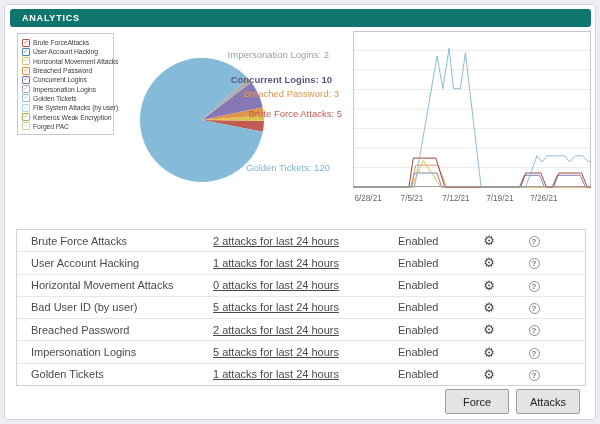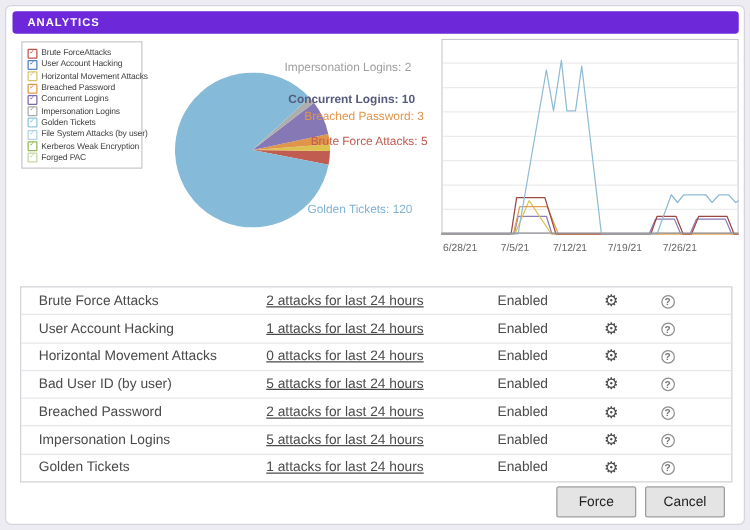--- a/index.html
+++ b/index.html
@@ -9,21 +9,21 @@
     font-family:"Liberation Sans", sans-serif;
     -webkit-font-smoothing:antialiased;
   }
   .card {
     position:absolute; left:4px; top:4px; width:592px; height:416px;
     background:#ffffff; border:1px solid #d6d5dd; border-radius:5px;
     box-sizing:border-box;
   }
   .hdr {
     position:absolute; left:5px; top:4px; width:581px; height:18px;
-    background:#6d28d9; border-radius:3px;
+    background:#0f766e; border-radius:3px;
     display:flex; align-items:center;
   }
   .hdr span {
     color:#ffffff; font-size:9px; font-weight:bold; letter-spacing:.8px;
     padding-left:12px;
   }
   
   .legend {
     position:absolute; left:12px; top:28px; width:97px;
     border:1px solid #c9c9cf; background:#fff;
@@ -211,19 +211,19 @@
       <div class="trow">
         <span class="c-name">Golden Tickets</span>
         <span class="c-count">1 attacks for last 24 hours</span>
         <span class="c-status">Enabled</span>
         <span class="c-gear"><button class="gear-btn">⚙</button></span>
         <span class="c-help"><button class="help-btn">?</button></span>
       </div>
     </div>
 
   <button class="btn btn-save">Force</button>
-  <button class="btn btn-cancel">Cancel</button>
+  <button class="btn btn-cancel">Attacks</button>
 <div class="pie-label" id="lbl-brute-force" style="color: rgb(192, 92, 80);">Brute Force Attacks: 5</div>
     <div class="pie-label" id="lbl-breached" style="color: rgb(224, 150, 74);">Breached Password: 3</div>
     <div class="pie-label" id="lbl-concurrent" style="color: rgb(86, 90, 126); font-weight: bold;">Concurrent Logins: 10</div>
     <div class="pie-label" id="lbl-impersonation" style="color: rgb(158, 158, 158);">Impersonation Logins: 2</div>
     <div class="pie-label" id="lbl-golden" style="color: rgb(127, 178, 212);">Golden Tickets: 120</div>
   </div>
 
 </body></html>

